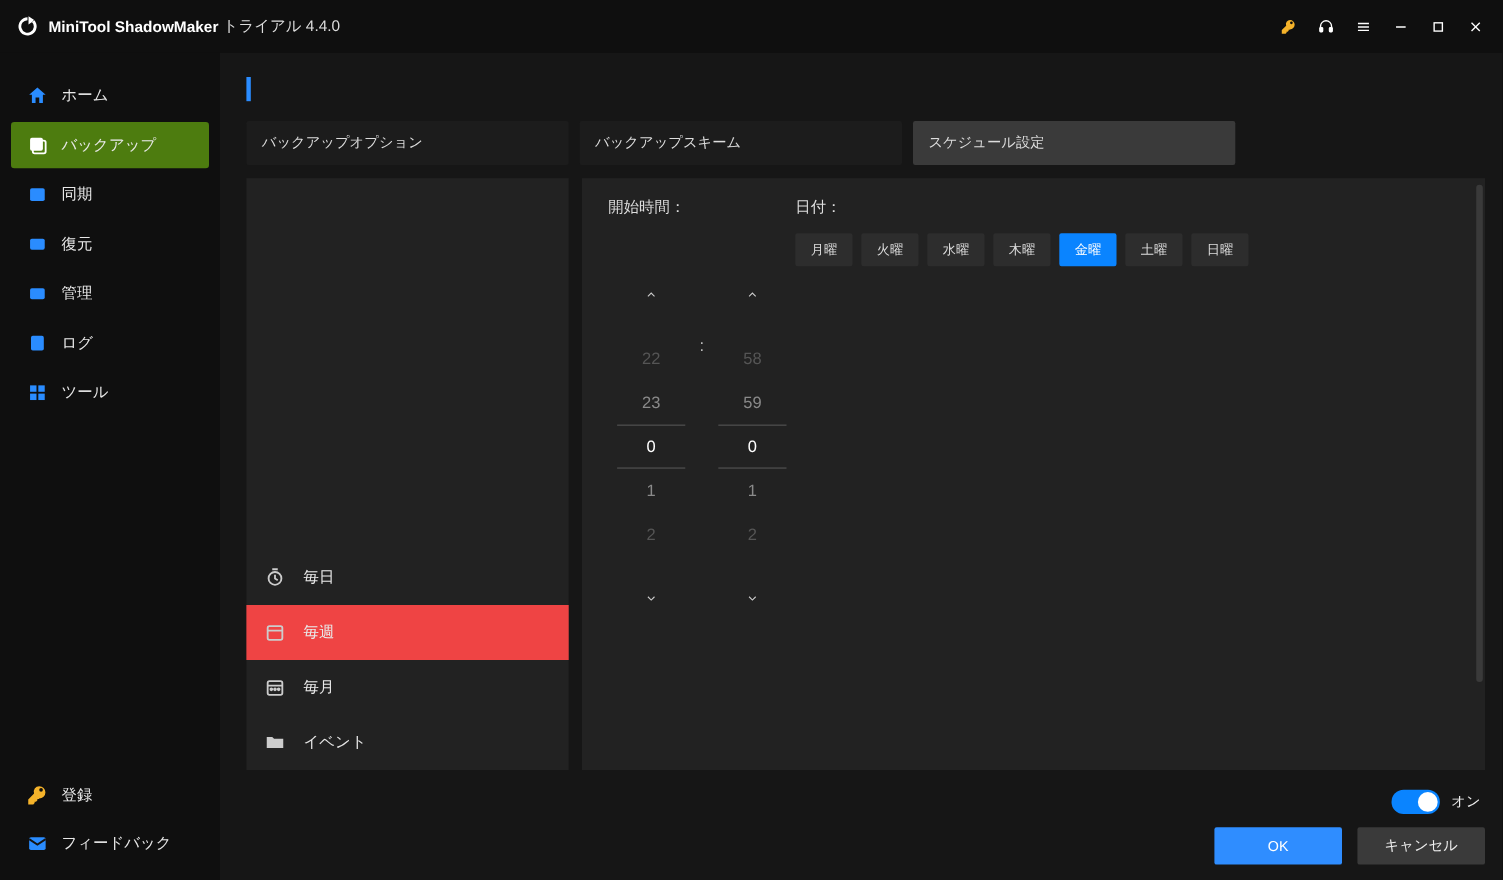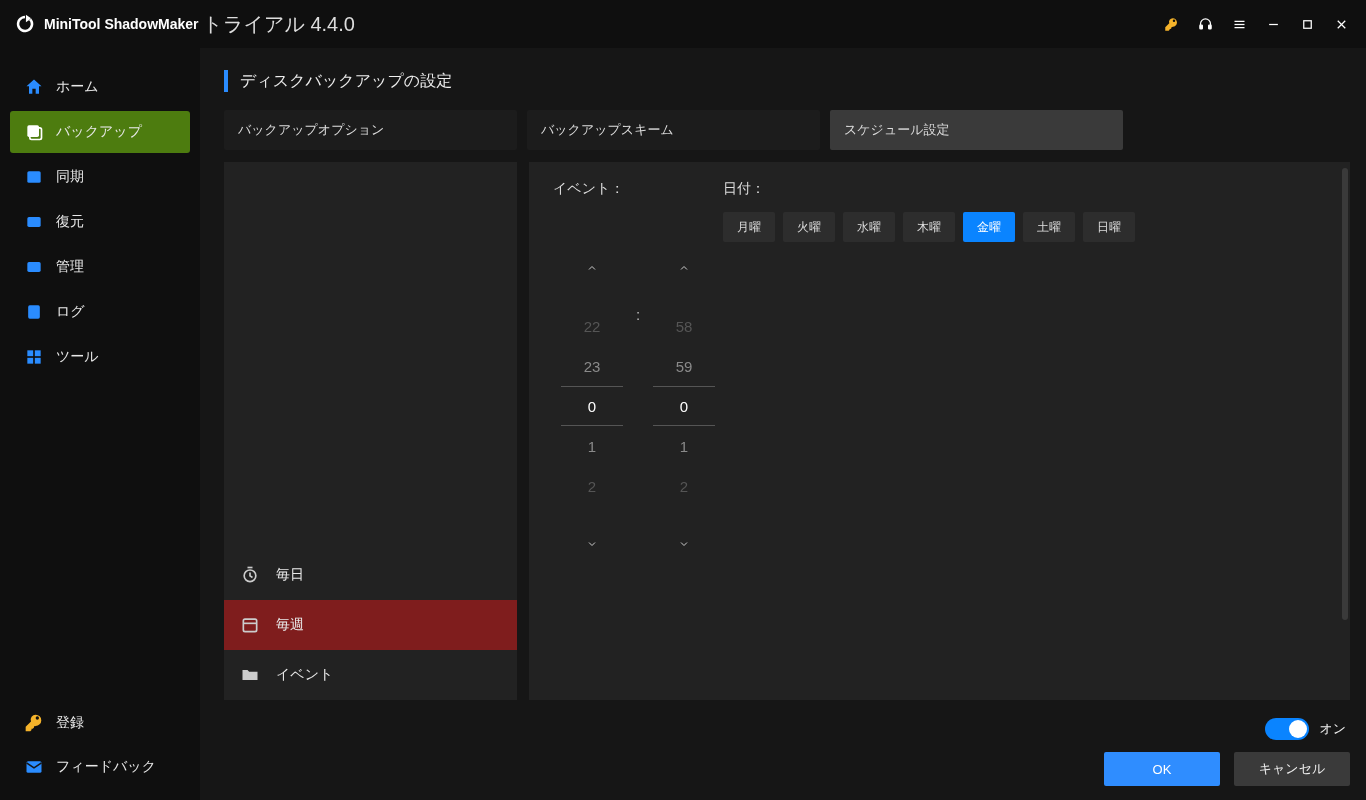--- a/index.html
+++ b/index.html
@@ -2,21 +2,21 @@
 <html><head>
 <meta charset="utf-8">
 <style>
 * { margin:0; padding:0; box-sizing:border-box; font-family:"Segoe UI","Meiryo",sans-serif; }
 body { background:#0f0f0f; color:#e8e8e8; width:1366px; height:800px; overflow:hidden; }
 
 
 .titlebar { height:48px; display:flex; align-items:center; padding:0 8px 0 14px; background:#0f0f0f; }
 .app-logo { width:22px; height:22px; margin-right:8px; display:flex; align-items:center; justify-content:center;}
 .app-title-bold { font-weight:700; font-size:14px; color:#fff; }
-.app-title-rest { font-size:20px; color:#ddd; margin-left:4px;}
+.app-title-rest { font-size:14px; color:#ddd; margin-left:4px;}
 .titlebar-spacer { flex:1; }
 .tb-icon { width:34px; height:34px; display:flex; align-items:center; justify-content:center; color:#fff; cursor:pointer; }
 .tb-icon.key { color:#f5b32a; }
 .tb-icon svg { width:15px; height:15px; }
 
 .shell { display:flex; height:752px; }
 
 
 .sidebar { width:200px; background:#0f0f0f; padding:18px 10px 10px 10px; display:flex; flex-direction:column; }
 .nav-item { display:flex; align-items:center; height:42px; padding:0 14px; border-radius:3px; color:#e8e8e8; font-size:14px; cursor:pointer; margin-bottom:3px;}
@@ -36,21 +36,21 @@
 
 .tab-row { display:flex; gap:10px; margin-bottom:12px;}
 .tab { flex:0 0 293px; height:40px; display:flex; align-items:center; padding:0 14px; background:#1f1f1f; color:#ddd; font-size:13px; cursor:pointer; border-radius:2px;}
 .tab.inactive-dark { background:#1c1c1c; }
 .tab.active { background:#3a3a3a; }
 
 .content-row { display:flex; gap:12px; flex:1; min-height:0;}
 .freq-col { width:293px; background:#222; display:flex; flex-direction:column;justify-content:flex-end;}
 .freq-item { height:50px; display:flex; align-items:center; padding:0 16px; font-size:14px; color:#e8e8e8; cursor:pointer;}
 .freq-item .ic { width:20px; margin-right:16px; display:flex; align-items:center; justify-content:center; color:#ccc;}
-.freq-item.active { background:#7f1d1d; }
+.freq-item.active { background:#ef4444; }
 
 .detail-col { flex:1; background:#222; padding:18px 24px; position:relative;}
 .labels-row { display:flex; font-size:14px; color:#ddd; }
 .label-start { width:170px;}
 .label-date { margin-left:0;}
 .days-row { display:flex; gap:8px; margin-top:14px; margin-left:170px;}
 .day-btn { width:52px; height:30px; display:flex; align-items:center; justify-content:center; background:#2d2d2d; color:#ddd; font-size:12px; border-radius:2px; cursor:pointer;}
 .day-btn.active { background:#0a84ff; color:#fff;}
 
 .time-picker { margin-top:14px; width:170px; display:flex; flex-direction:column; align-items:center;}
@@ -208,21 +208,20 @@
             </svg>
           </span>
         <span>フィードバック</span>
       </div>
     </div>
   </div>
 
   <div class="main">
     <div class="page-title-row">
       <div class="page-title-bar"></div>
-      <div class="page-title">ディスクバックアップの設定</div>
     </div>
 
     <div class="tab-row">
       <div class="tab inactive-dark">バックアップオプション</div>
       <div class="tab inactive-dark">バックアップスキーム</div>
       <div class="tab active">スケジュール設定</div>
     </div>
 
     <div class="content-row">
       <div class="freq-col">
@@ -240,31 +239,43 @@
           <span class="ic">
               <svg viewBox="0 0 24 24" fill="none" stroke="currentColor" stroke-width="2">
                 <rect x="4" y="5" width="16" height="15" rx="2"></rect>
                 <line x1="4" y1="10" x2="20" y2="10"></line>
               </svg>
             </span>
           <span>毎週</span>
         </div>
         <div class="freq-item">
           <span class="ic">
+              <svg viewBox="0 0 24 24" fill="none" stroke="currentColor" stroke-width="2">
+                <rect x="4" y="5" width="16" height="15" rx="2"></rect>
+                <line x1="4" y1="10" x2="20" y2="10"></line>
+                <circle cx="8" cy="14" r="1" fill="currentColor"></circle>
+                <circle cx="12" cy="14" r="1" fill="currentColor"></circle>
+                <circle cx="16" cy="14" r="1" fill="currentColor"></circle>
+              </svg>
+            </span>
+          <span>毎月</span>
+        </div>
+        <div class="freq-item">
+          <span class="ic">
               <svg viewBox="0 0 24 24" fill="currentColor">
                 <path d="M3 6h6l2 2h10v10H3z"></path>
               </svg>
             </span>
           <span>イベント</span>
         </div>
       </div>
 
       <div class="detail-col">
         <div class="labels-row">
-          <div class="label-start">イベント：</div>
+          <div class="label-start">開始時間：</div>
           <div class="label-date">日付：</div>
         </div>
 
         <div class="days-row">
           <div class="day-btn">月曜</div>
           <div class="day-btn">火曜</div>
           <div class="day-btn">水曜</div>
           <div class="day-btn">木曜</div>
           <div class="day-btn active">金曜</div>
           <div class="day-btn">土曜</div>

